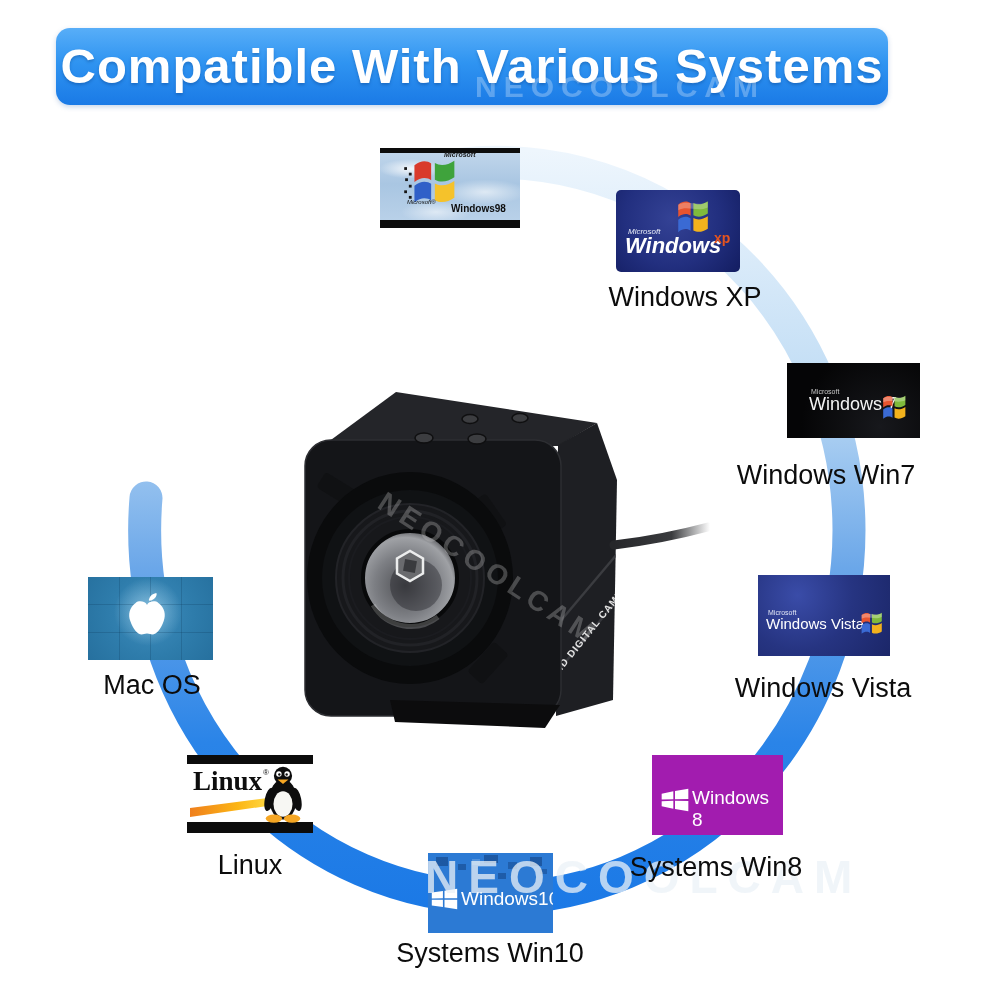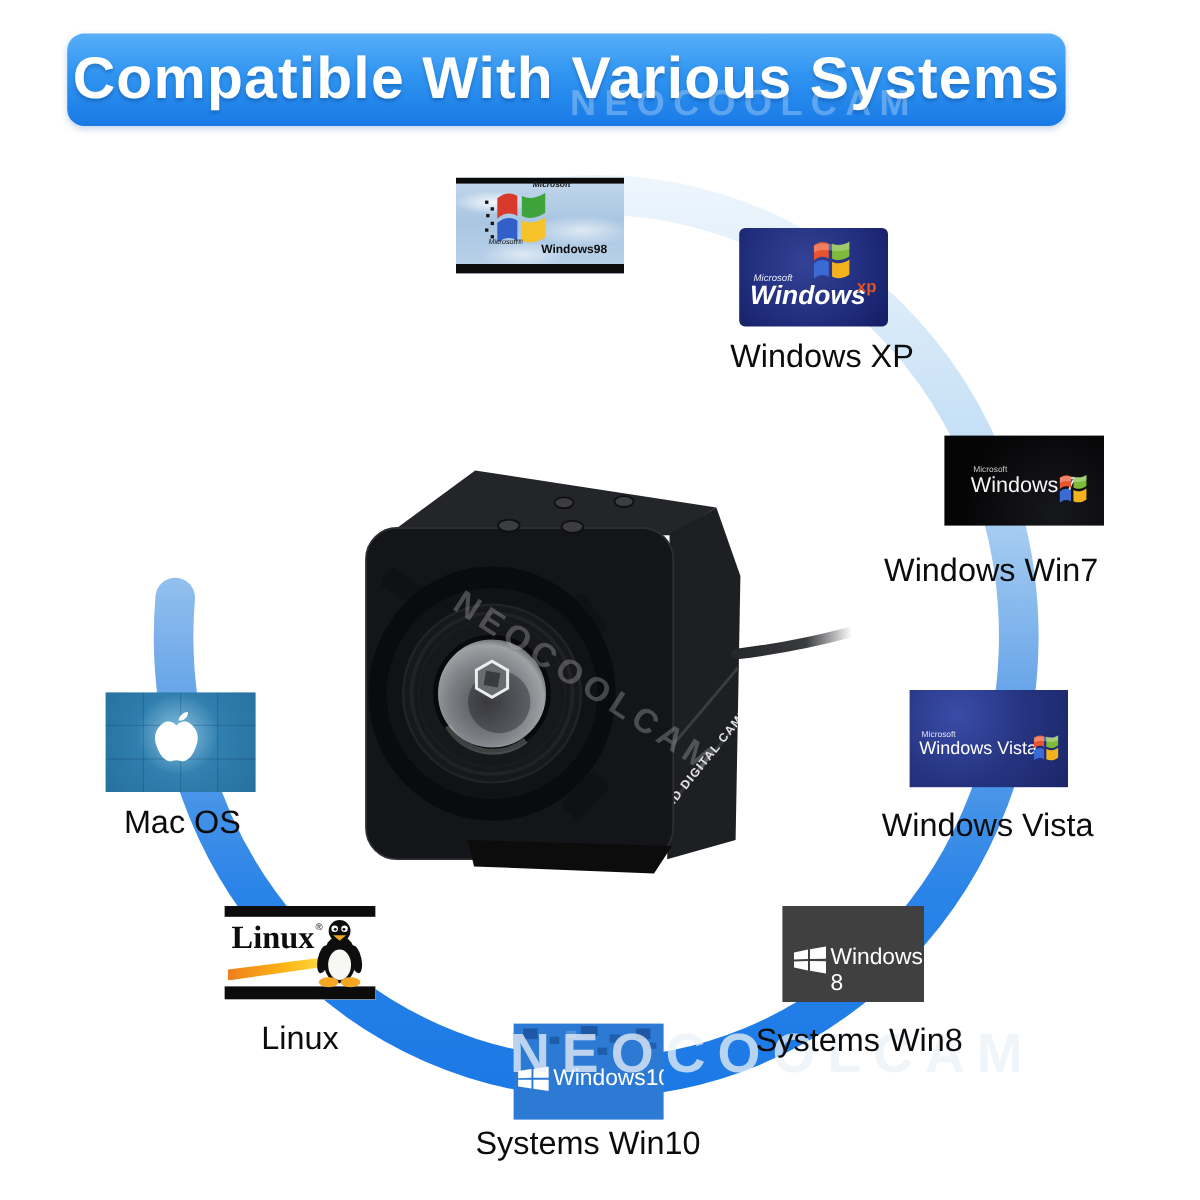--- a/index.html
+++ b/index.html
@@ -45,21 +45,21 @@
   .w7-micro{left:24px;top:25px;font-size:7px;color:#c7c7c7;}
   .w7-name{left:22px;top:31px;font-size:18px;color:#f4f4f4;}
   .w7-flag{left:90px;top:30px;}
   
   .chip-vista{left:758px;top:575px;width:132px;height:81px;
      background:radial-gradient(circle at 30% 25%,#3a4ca8 0%,#263481 50%,#1b2668 100%);}
   .vi-micro{left:10px;top:34px;font-size:7px;color:#dfe4f5;}
   .vi-name{left:8px;top:40px;font-size:15px;color:#ffffff;}
   .vi-flag{left:98px;top:35px;}
   
-  .chip-win8{left:652px;top:755px;width:118px;height:80px;background:#404040;}
+  .chip-win8{left:652px;top:755px;width:131px;height:80px;background:#a21caf;}
   .w8-icon{left:8px;top:31px;}
   .w8-name{left:40px;top:32px;font-size:19px;color:#ffffff;}
   
   .chip-win10{left:428px;top:853px;width:125px;height:80px;background-color:#2c7ad4;
      background-image:
        linear-gradient(rgba(13,55,115,.5),rgba(13,55,115,.5)),
        linear-gradient(rgba(13,55,115,.45),rgba(13,55,115,.45)),
        linear-gradient(rgba(13,55,115,.5),rgba(13,55,115,.5)),
        linear-gradient(rgba(13,55,115,.4),rgba(13,55,115,.4)),
        linear-gradient(rgba(13,55,115,.5),rgba(13,55,115,.5)),

